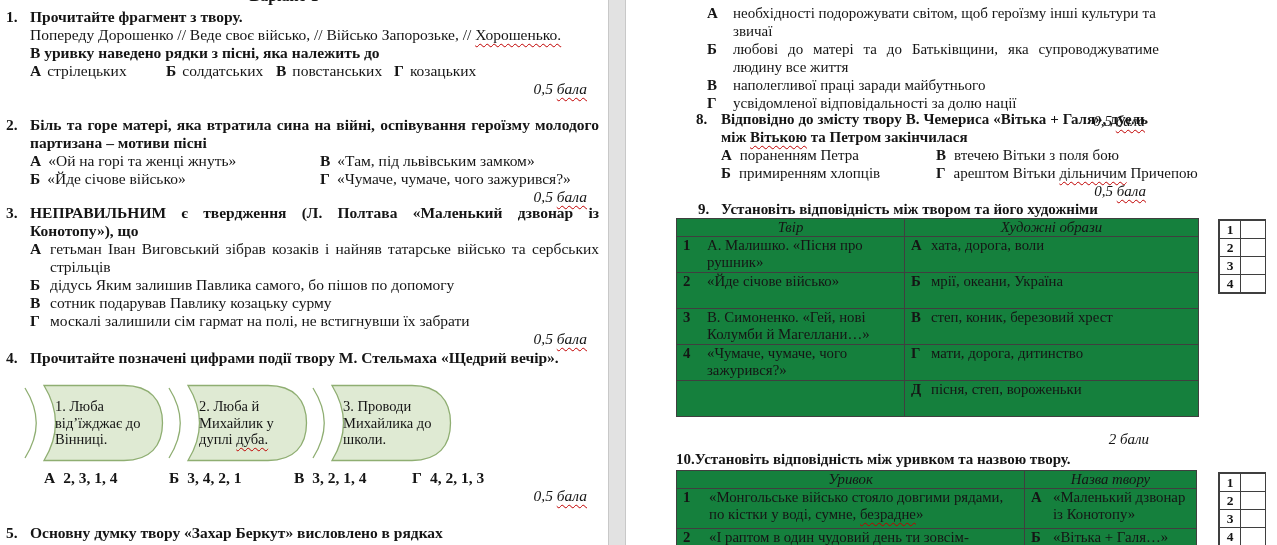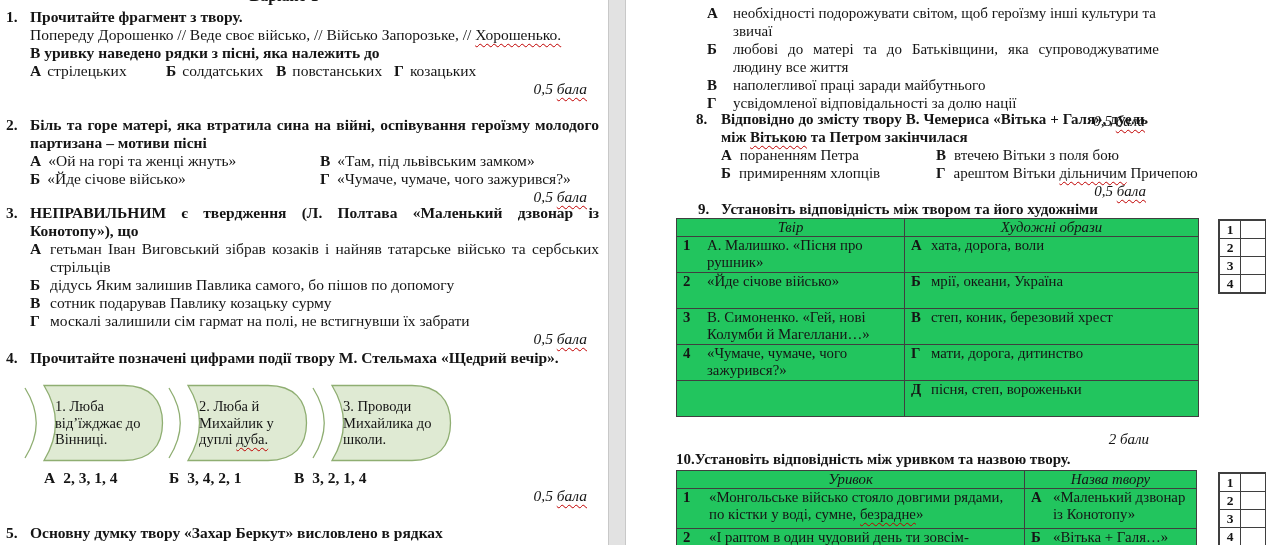--- a/index.html
+++ b/index.html
@@ -43,21 +43,21 @@
   .optcols8 b{font-weight:bold;padding-right:8px;}
 
   
   .band{position:absolute;top:384px;left:0;width:608px;height:78px;}
   .evt{position:absolute;top:0;width:146px;height:78px;}
   .evt svg{position:absolute;inset:0;}
   .evt .txt{position:absolute;left:37px;right:8px;top:0;bottom:0;display:flex;align-items:center;
             font-size:14.5px;line-height:16.5px;}
 
   
-  table.match{border-collapse:collapse;table-layout:fixed;background:#22c55e;}
+  table.match{border-collapse:collapse;table-layout:fixed;background:#15803d;}
   table.match td,table.match th{border:1px solid #3f3f3f;vertical-align:top;padding:0 4px 0 6px;
             font-size:14.8px;line-height:17px;font-weight:normal;}
   table.match th{font-style:italic;text-align:center;height:17px;padding:0 2px;}
   .cellrow{display:flex;}
   .cellrow b{flex-shrink:0;}
   
   table.agrid{border-collapse:collapse;table-layout:fixed;}
   table.agrid td{border:1px solid #3f3f3f;height:17px;padding:0;font-size:13.5px;
             font-weight:bold;text-align:center;line-height:16px;}
   .agrid-wrap{position:absolute;width:46px;border:1px solid #3f3f3f;}
@@ -175,20 +175,21 @@
     </div>
 
     <div class="blk" style="top:469px;">
       <div class="q">
           <div class="q-num"></div>
         <div class="q-body">
           <div class="optrow4">
             <span class="o"><b>А</b><span>2, 3, 1, 4</span></span>
             <span class="o"><b>Б</b><span>3, 4, 2, 1</span></span>
             <span class="o"><b>В</b><span>3, 2, 1, 4</span></span>
+            <span class="o"><b>Г</b><span>4, 2, 1, 3</span></span>
           </div>
           <div class="score"><span>0,5</span> <span class="wavy">бала</span></div>
         </div>
       </div>
     </div>
 
     <div class="blk" style="top:524px;">
       <div class="q">
         <div class="q-num">5.</div>
         <div class="q-body">

